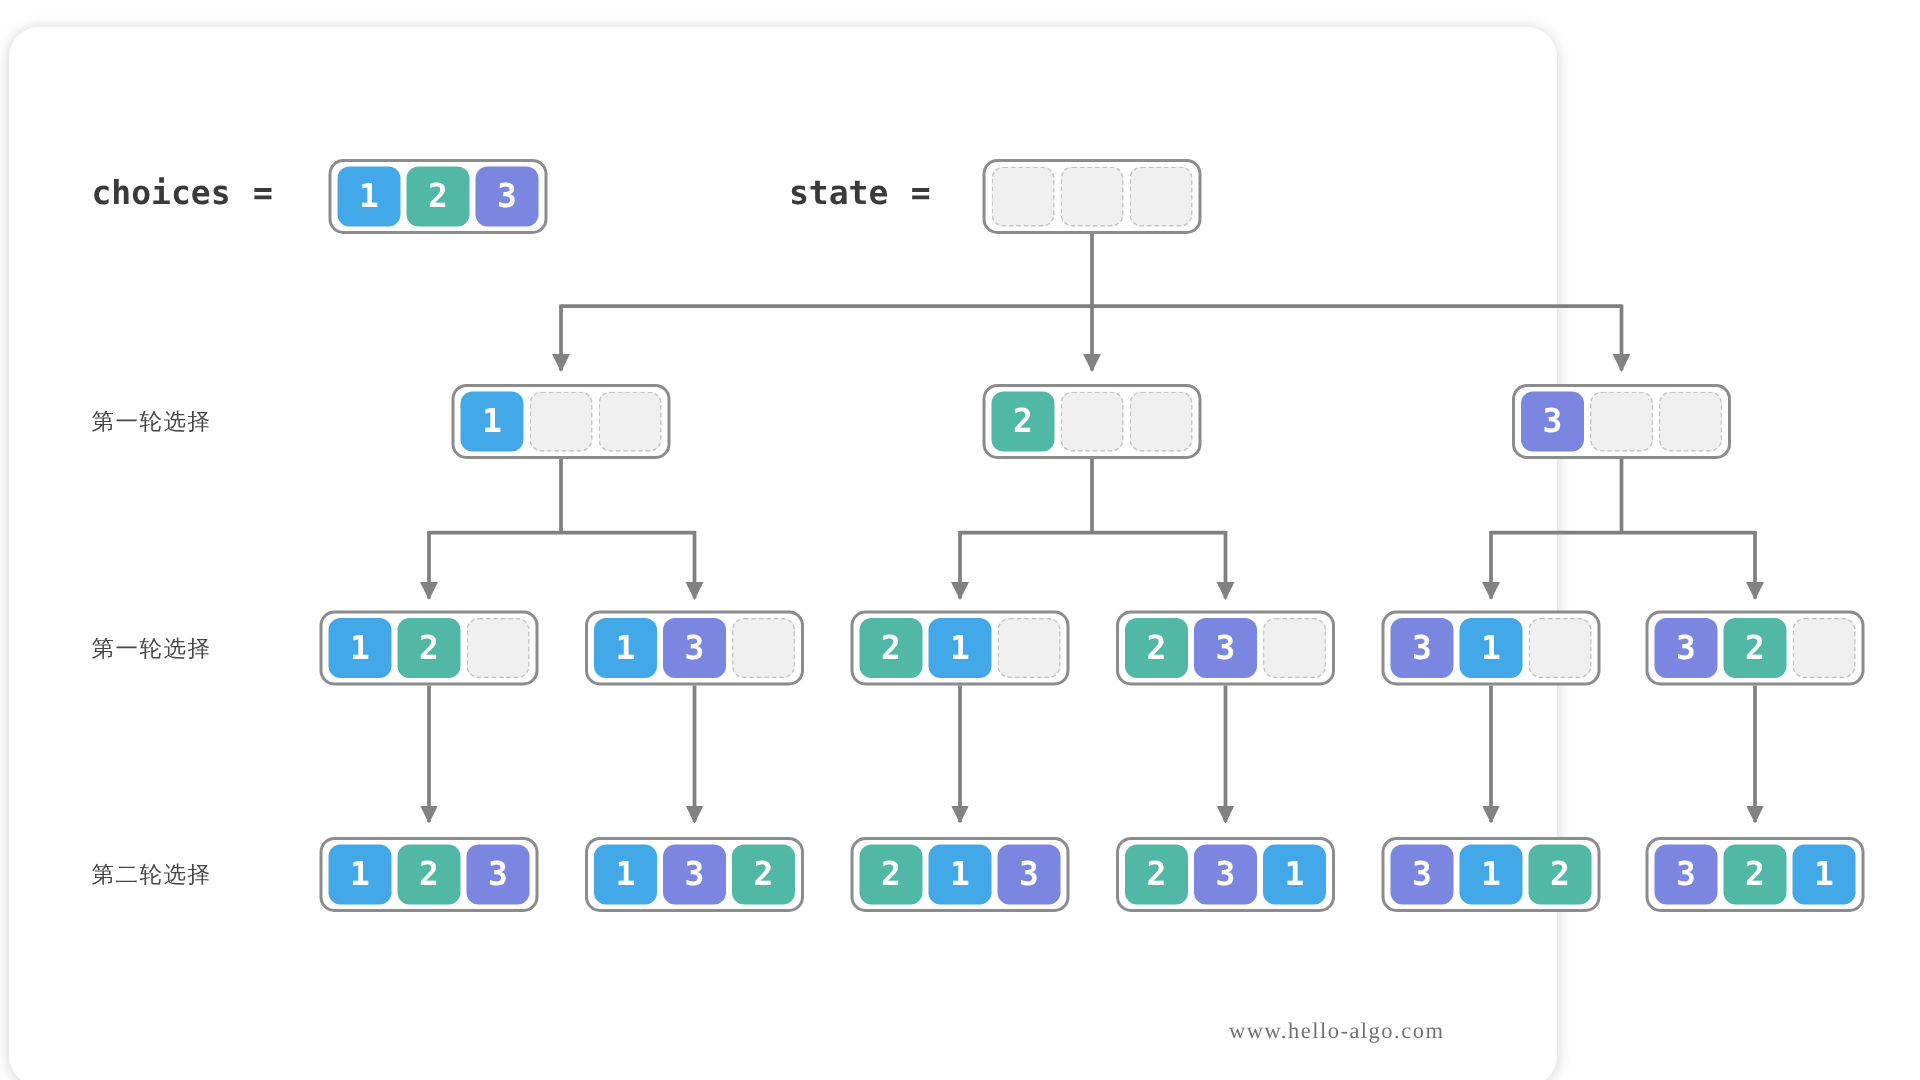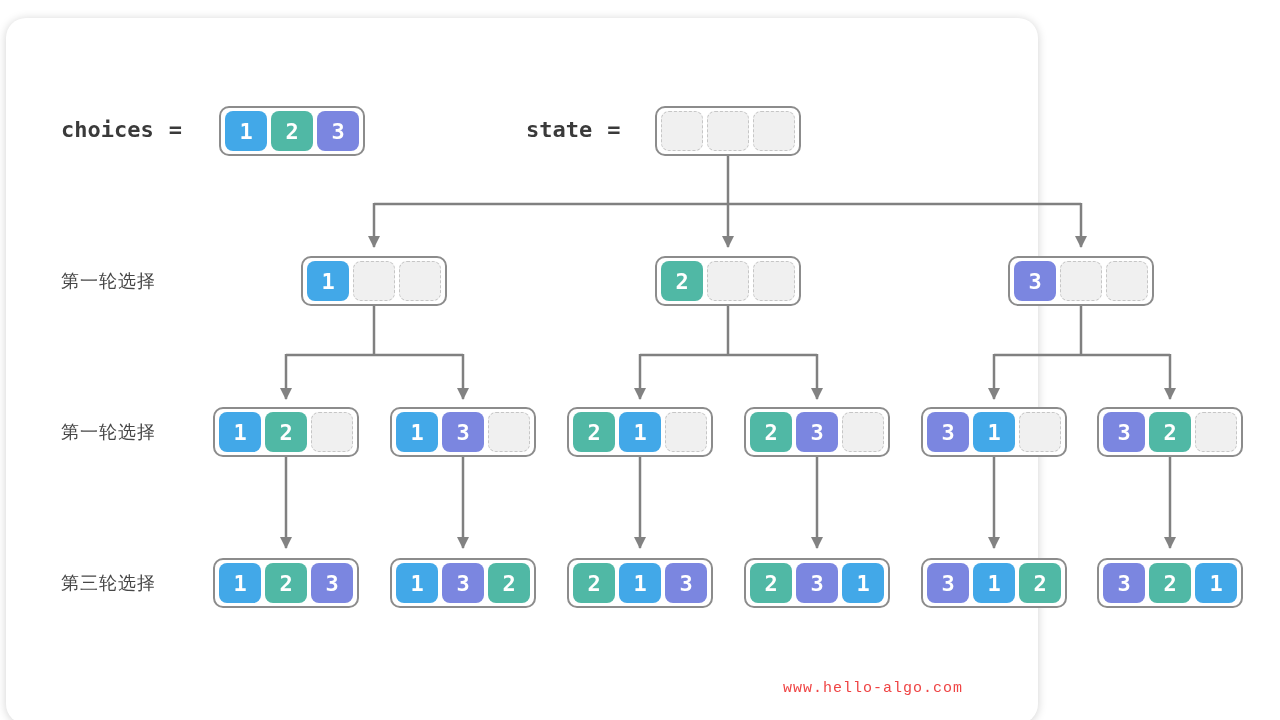--- a/index.html
+++ b/index.html
@@ -12,42 +12,42 @@
   svg.connectors{position:absolute; left:0; top:0;}
   .ln{fill:none; stroke:#808080; stroke-width:2.5;}
   .mono-label{
     position:absolute; display:flex; gap:15px; align-items:center;
     font-family:"DejaVu Sans Mono","Liberation Mono",monospace;
     font-weight:bold; font-size:22px; color:#3a3a3a; line-height:28px;
   }
   .cn-label{
     position:absolute;
     font-family:"DejaVu Sans","Liberation Sans",sans-serif;
-    font-size:18px; color:#474747; line-height:28px; letter-spacing:1px;
+    font-size:15px; color:#474747; line-height:28px; letter-spacing:1px;
   }
   .node{
     position:absolute; box-sizing:border-box;
     width:146px; height:50px;
     background:#ffffff; border:2px solid #8c8c8c; border-radius:10px;
     display:flex; align-items:center; justify-content:center; gap:4px;
     padding:3px;
   }
   .cell{
     box-sizing:border-box; width:42px; height:40px; border-radius:8px;
     display:flex; align-items:center; justify-content:center;
     font-family:"DejaVu Sans Mono","Liberation Mono",monospace;
     font-weight:bold; font-size:22px; color:#ffffff;
   }
   .cell.empty{
     background:#f0f0f0; border:1.5px dashed #c6c6c6;
   }
   .watermark{
     position:absolute; right:75px; bottom:27px;
-    font-family:Liberation Mono, monospace;
-    font-size:15px; color:#ef4444; letter-spacing:1px;
+    font-family:Liberation Serif, serif;
+    font-size:15px; color:#737373; letter-spacing:1px;
   }
 </style>
 </head>
 <body>
 
 <div class="card">
   <div class="canvas" id="canvas">
 
     <svg class="connectors" width="1280" height="720">
       <defs>
@@ -89,21 +89,21 @@
       <span>choices</span>
       <span>=</span>
     </div>
     <div class="mono-label" style="left:520px; top:98px;">
       <span>state</span>
       <span>=</span>
     </div>
 
     <div class="cn-label" style="left:55px; top:249px;">第一轮选择</div>
     <div class="cn-label" style="left:55px; top:400px;">第一轮选择</div>
-    <div class="cn-label" style="left:55px; top:551px;">第三轮选择</div>
+    <div class="cn-label" style="left:55px; top:551px;">第二轮选择</div>
 
     <div class="watermark">www.hello-algo.com</div>
   <div class="node" style="left: 213px; top: 88px;">
         <div class="cell filled" style="background: rgb(66, 168, 232);">1</div>
         <div class="cell filled" style="background: rgb(80, 184, 165);">2</div>
         <div class="cell filled" style="background: rgb(123, 134, 224);">3</div>
       </div>
       <div class="node" style="left: 649px; top: 88px;">
         <div class="cell empty"></div>
         <div class="cell empty"></div>

